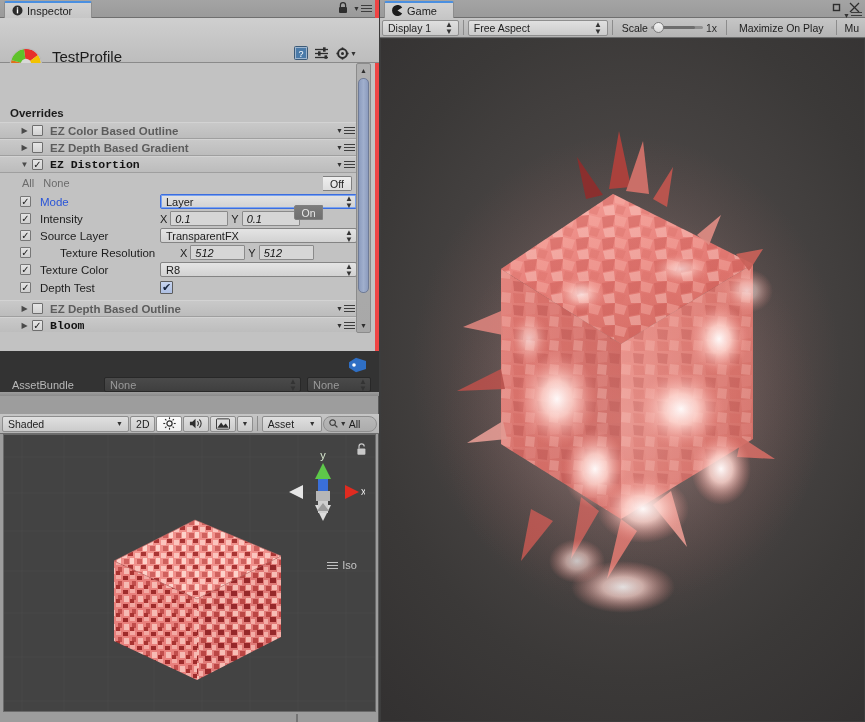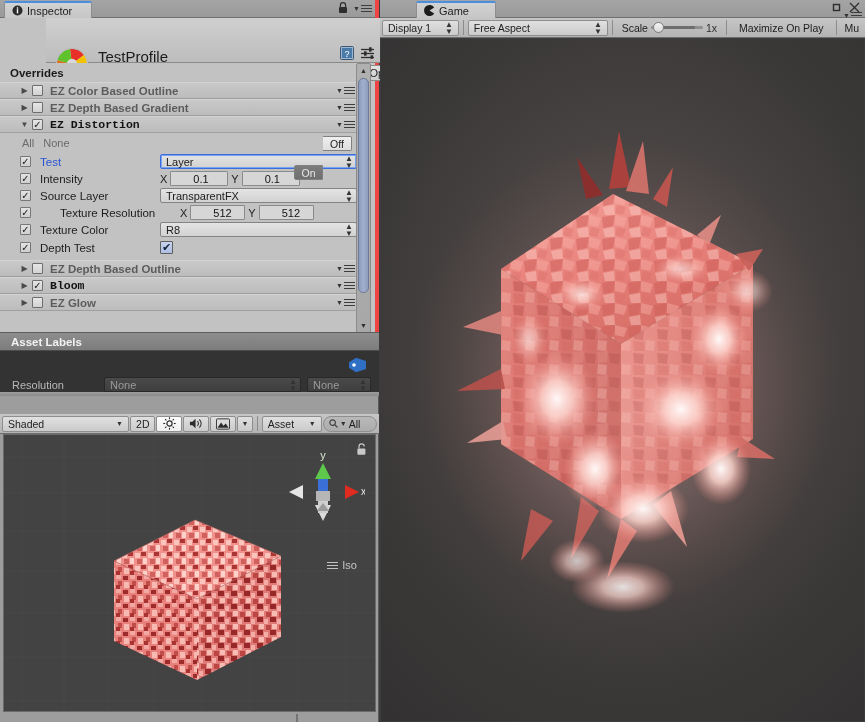--- a/index.html
+++ b/index.html
@@ -56,21 +56,20 @@
   #inspector {
     left: 0; top: 0; width: 379px; height: 396px;
     background: #c2c2c2;
     border-right: 4px solid #ef4444;
   }
   #insp-tabbar .tab { width: 88px; }
   .insp-head {
     position: absolute; left: 0; top: 18px; width: 379px; height: 45px;
     background: linear-gradient(#cfcfcf, #bdbdbd);
     border-bottom: 1px solid #8a8a8a;
-    margin-left: 46px;
   }
   .aperture { position: absolute; left: 9px; top: 29px; width: 34px; height: 34px; }
   .asset-title {
     position: absolute; left: 52px; top: 30px;
     font-size: 15px; color: #1b1b1b;
   }
   .head-icons { position: absolute; right: 22px; top: 28px; display: flex; gap: 7px; align-items: center; }
   .open-btn {
     position: absolute; right: 20px; top: 47px;
     width: 44px; height: 16px;
@@ -81,20 +80,21 @@
   }
 
   .insp-body {
     position: absolute; left: 0; top: 63px; width: 360px; height: 269px;
     background: #c2c2c2; overflow: hidden;
   }
   .section-title {
     height: 19px; display: flex; align-items: center; padding-left: 10px;
     font-size: 11.5px; font-weight: bold; color: #1b1b1b;
     background: #c2c2c2;
+    margin-top: 40px;
   }
 
   .eff-row {
     height: 17px; display: flex; align-items: center;
     background: linear-gradient(#c9c9c9,#bcbcbc);
     border-top: 1px solid #d3d3d3; border-bottom: 1px solid #9f9f9f;
     padding: 0 2px 0 18px; position: relative;
   }
   .eff-row .foldout {
     position: absolute; left: 20px; width: 9px; text-align: center;
@@ -139,22 +139,22 @@
     height: 15px; background: linear-gradient(#e4e4e4,#d2d2d2);
     border: 1px solid #848484; border-radius: 2px;
     display: flex; align-items: center; justify-content: space-between;
     padding: 0 3px 0 5px; font-size: 11px; color: #1b1b1b;
   }
   .dd.focus { border: 1px solid #3c6ddf; box-shadow: 0 0 0 1px #7aa3ef inset; }
   .xy { display: flex; align-items: center; gap: 3px; font-size: 11px; color: #1d1d1d; }
   .numfield {
     height: 15px; background: #d6d6d6;
     border: 1px solid #8a8a8a; border-radius: 1px;
-    display: flex; align-items: center; padding-left: 22px;
-    font-size: 11px; color: #121212;
+    display: flex; align-items: center; padding-left: 4px;
+    font-size: 11px; color: #121212; font-style: italic;
   }
   .bluecheck {
     width: 13px; height: 13px; border: 1px solid #5c5c5c;
     background: linear-gradient(#c6d4ef,#aebfe2); border-radius: 1px;
     display: flex; align-items: center; justify-content: center;
     font-size: 11px; color: #16243d; line-height: 11px;
   }
 
   
   .vscroll {
@@ -216,21 +216,21 @@
     font-size: 11px; color: #c4c4c4; display: flex; align-items: center; gap: 4px;
   }
   .lock-gizmo { position: absolute; right: 8px; top: 8px; }
 
   
   #game {
     left: 380px; top: 0; width: 485px; height: 722px;
     background: #3c3c3c;
   }
   #game-tabbar { background: linear-gradient(#a4a4a4,#9a9a9a); }
-  #game-tabbar .tab { width: 80px; margin-left: 32px; }
+  #game-tabbar .tab { width: 70px; }
   #game-toolbar { position: absolute; left: 0; top: 18px; width: 485px; }
   .win-ctrl { position: absolute; right: 5px; top: 2px; display: flex; gap: 8px; align-items: center; }
   .game-view {
     position: absolute; left: 1px; top: 39px; width: 483px; height: 682px;
     background: radial-gradient(ellipse 80% 70% at 52% 45%, #5b5453 0%, #494544 38%, #3b3938 70%, #333131 100%);
     overflow: hidden;
   }
   .scale-slider { display: flex; align-items: center; }
   .sl-track { width: 52px; height: 3px; background: #8f8f8f; border-radius: 2px; position: relative; }
   .sl-knob {
@@ -386,21 +386,21 @@
         <span>All</span>
         <span>None</span>
         <span class="onoff">
           <div class="on">On</div>
           <div class="off">Off</div>
         </span>
       </div>
 
       <div class="prop-row">
         <span class="p-cb">✓</span>
-        <span class="p-label link">Test</span>
+        <span class="p-label link">Mode</span>
         <span class="dd focus" style="width:197px">
           <span>Layer</span>
           <span class="updown">▲<br>▼</span>
         </span>
       </div>
 
       <div class="prop-row">
         <span class="p-cb">✓</span>
         <span class="p-label">Intensity</span>
         <span class="xy">
@@ -486,30 +486,29 @@
           </span>
       </div>
     </div>
 
     <div class="vscroll">
       <div class="arr">▲</div>
       <div class="thumb"></div>
       <div class="arr" style="position:absolute;bottom:0;left:0;width:13px">▼</div>
     </div>
 
-    <div class="al-head">Asset Labels</div>
     <div class="al-body">
       <span class="tag-icon">
         <svg width="19" height="16" viewBox="0 0 19 16">
             <path d="M1 5.2 L8 0.8 L18 4 L18 12 L8 15.2 L1 10.8 Z" fill="#2f6fc4"></path>
             <circle cx="6" cy="8" r="1.8" fill="#fff"></circle>
           </svg>
       </span>
       <div class="ab-row">
-        <span class="ab-label">Resolution</span>
+        <span class="ab-label">AssetBundle</span>
         <span class="dd dark" style="width:197px">
           <span>None</span>
           <span class="updown">▲<br>▼</span>
         </span>
         <span class="dd dark" style="width:64px">
           <span>None</span>
           <span class="updown">▲<br>▼</span>
         </span>
       </div>
     </div>

